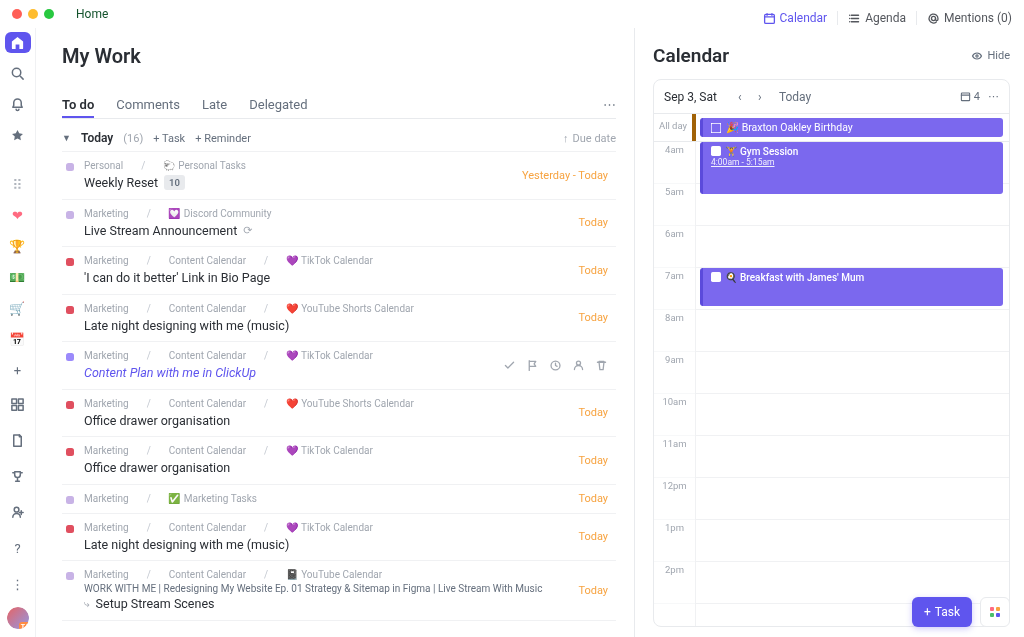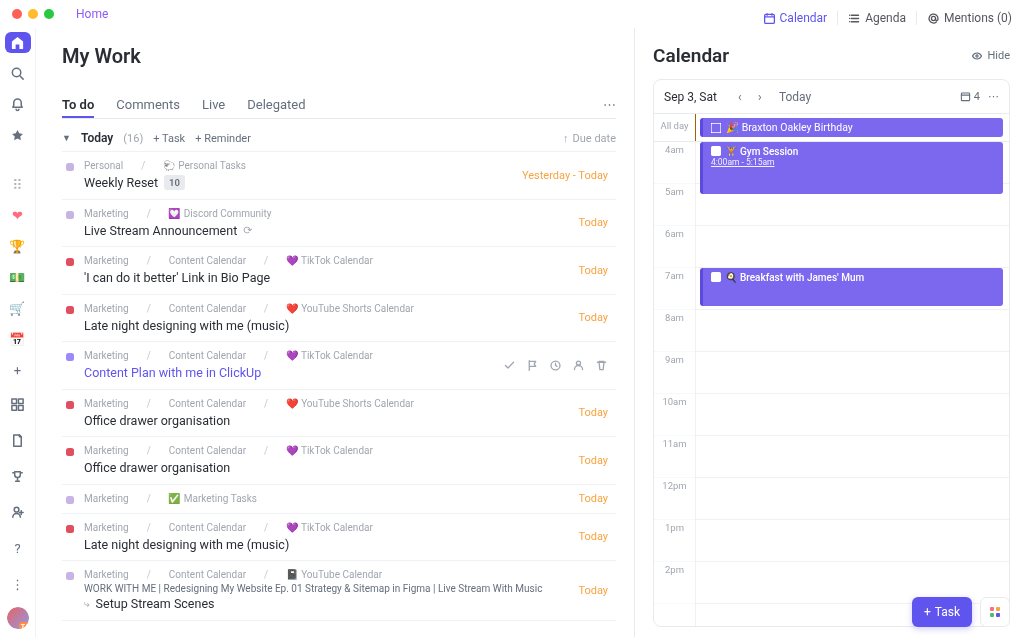--- a/index.html
+++ b/index.html
@@ -3,21 +3,21 @@
 <meta charset="utf-8">
 <style>
 * { margin: 0; padding: 0; box-sizing: border-box; }
 body { font-family: -apple-system, BlinkMacSystemFont, "Segoe UI", Roboto, sans-serif; font-size: 13px; color: #2a2e34; background: #fff; overflow: hidden; width: 1024px; height: 637px; }
 
 
 .window-header { height: 28px; display: flex; align-items: center; padding: 0 12px; gap: 8px; }
 .traffic { display: flex; gap: 6px; }
 .traffic span { width: 10px; height: 10px; border-radius: 50%; display: block; }
 .tr-red { background: #ff5f57; } .tr-yel { background: #febc2e; } .tr-grn { background: #28c840; }
-.win-title { font-size: 12px; color: #8b5cf6; margin-left: 14px; }
+.win-title { font-size: 12px; color: #14532d; margin-left: 14px; }
 
 
 .topbar { position: absolute; top: 4px; right: 12px; height: 28px; display: flex; align-items: center; gap: 10px; font-size: 12px; color: #54575d; }
 .topbar .sep { width: 1px; height: 14px; background: #e8eaed; }
 .topbar .calendar-link { color: #5f55ee; display: flex; align-items: center; gap: 4px; }
 .topbar .link { display: flex; align-items: center; gap: 4px; cursor: pointer; }
 .topbar svg { width: 13px; height: 13px; }
 
 
 .layout { display: flex; height: calc(637px - 28px); }
@@ -59,21 +59,21 @@
 .task { border-top: 1px solid #f0f1f3; padding: 7px 0 7px 4px; display: flex; align-items: flex-start; gap: 10px; position: relative; }
 .status-dot { width: 8px; height: 8px; border-radius: 2.5px; margin-top: 4px; flex-shrink: 0; }
 .sd-purple { background: #c8b3e6; }
 .sd-red { background: #e04f5f; }
 .sd-blue { background: #9b8afb; }
 .task-body { flex: 1; min-width: 0; }
 .crumbs { font-size: 10px; color: #a0a6af; display: flex; align-items: center; gap: 18px; flex-wrap: wrap; line-height: 1.4; }
 .crumbs .sep2 { color: #c4c9d1; }
 .title-line { font-size: 12.5px; color: #2a2e34; margin-top: 1px; line-height: 1.4; display: flex; align-items: center; gap: 6px; }
 .title-line .subicon { color:#a0a6af; font-size:10px; }
-.title-line.purple { color: #5f55ee; }
+.title-line.purple { color: #5f55ee; font-style: italic; }
 .title-line .badge { background: #e8eaed; color: #656f7d; font-size: 9.5px; padding: 1px 5px; border-radius: 3px; font-weight: 600; }
 .title-line .sync { color: #a0a6af; font-size: 11px; }
 .subtitle { font-size: 10px; color: #656f7d; margin-top: 1px; }
 .task .due-col { font-size: 11px; color: #f7a340; align-self: center; flex-shrink: 0; padding-right: 8px; }
 .task .hover-acts { display: flex; gap: 10px; color: #a0a6af; align-self: center; padding-right: 8px; }
 .task .hover-acts svg { width: 13px; height: 13px; cursor: pointer; }
 
 
 .cal { flex: 1; border-left: 1px solid #e8eaed; padding: 8px 14px 0 18px; display: flex; flex-direction: column; }
 .cal-head { display: flex; align-items: center; justify-content: space-between; padding: 8px 0 12px; }
@@ -83,21 +83,21 @@
 .cal-card { border: 1px solid #e8eaed; border-radius: 8px; flex: 1; display: flex; flex-direction: column; overflow: hidden; margin-bottom: 10px; }
 .cal-bar { height: 34px; display: flex; align-items: center; padding: 0 10px; gap: 8px; border-bottom: 1px solid #e8eaed; font-size: 12px; }
 .cal-date { font-weight: 400; }
 .cal-bar .nav { color: #656f7d; cursor: pointer; display: flex; gap: 6px; margin-left: 8px; }
 .cal-bar .nav span { width: 14px; text-align: center; }
 .cal-bar .today-btn { color: #656f7d; font-size: 12px; cursor: pointer; margin-left: 4px; }
 .cal-bar .right { margin-left: auto; display: flex; align-items: center; gap: 8px; color: #656f7d; font-size: 11px; }
 .cal-bar .count-b { display: flex; align-items: center; gap: 3px; }
 
 .allday-row { display: flex; border-bottom: 1px solid #e8eaed; }
-.time-gut { width: 42px; font-size: 9.5px; color: #a0a6af; text-align: center; padding: 6px 0; flex-shrink: 0; border-right: 1px solid #a16207; }
+.time-gut { width: 42px; font-size: 9.5px; color: #a0a6af; text-align: center; padding: 6px 0; flex-shrink: 0; border-right: 4px solid #a16207; }
 .allday-ev { flex: 1; padding: 4px 6px 4px 4px; }
 .ev-block { background: #7b68ee; color: #fff; font-size: 10.5px; padding: 3px 8px; border-radius: 3px; display: flex; align-items: center; gap: 5px; border-left: 3px solid #5b4adb; }
 
 .grid { flex: 1; display: flex; overflow-y: auto; position: relative; }
 .grid .times { width: 42px; flex-shrink: 0; border-right: 1px solid #f0f1f3; }
 .grid .times .tslot { height: 42px; font-size: 9.5px; color: #a0a6af; text-align: center; padding-top: 2px; border-bottom: 1px solid #f7f8f9; position: relative; }
 .grid .slots { flex: 1; position: relative; }
 .grid .slots .hr { height: 42px; border-bottom: 1px solid #f0f1f3; }
 .grid .ev { position: absolute; left: 4px; right: 6px; background: #7b68ee; color: #fff; font-size: 10px; padding: 4px 8px; border-radius: 3px; border-left: 3px solid #5b4adb; }
 .grid .ev .et { font-weight: 500; display: flex; align-items: flex-start; gap: 4px; }
@@ -220,21 +220,21 @@
     </div>
   </div>
 
   <div class="main">
 
     <div class="work">
       <div class="page-title">My Work</div>
       <div class="tabs">
         <div class="tab active">To do</div>
         <div class="tab">Comments</div>
-        <div class="tab">Live</div>
+        <div class="tab">Late</div>
         <div class="tab">Delegated</div>
         <div class="more">⋯</div>
       </div>
 
       <div class="section-head">
         <span class="chev">▼</span>
         <span class="tname">Today</span>
         <span class="count">(16)</span>
         <span class="add">+ Task</span>
         <span class="add">+ Reminder</span>

